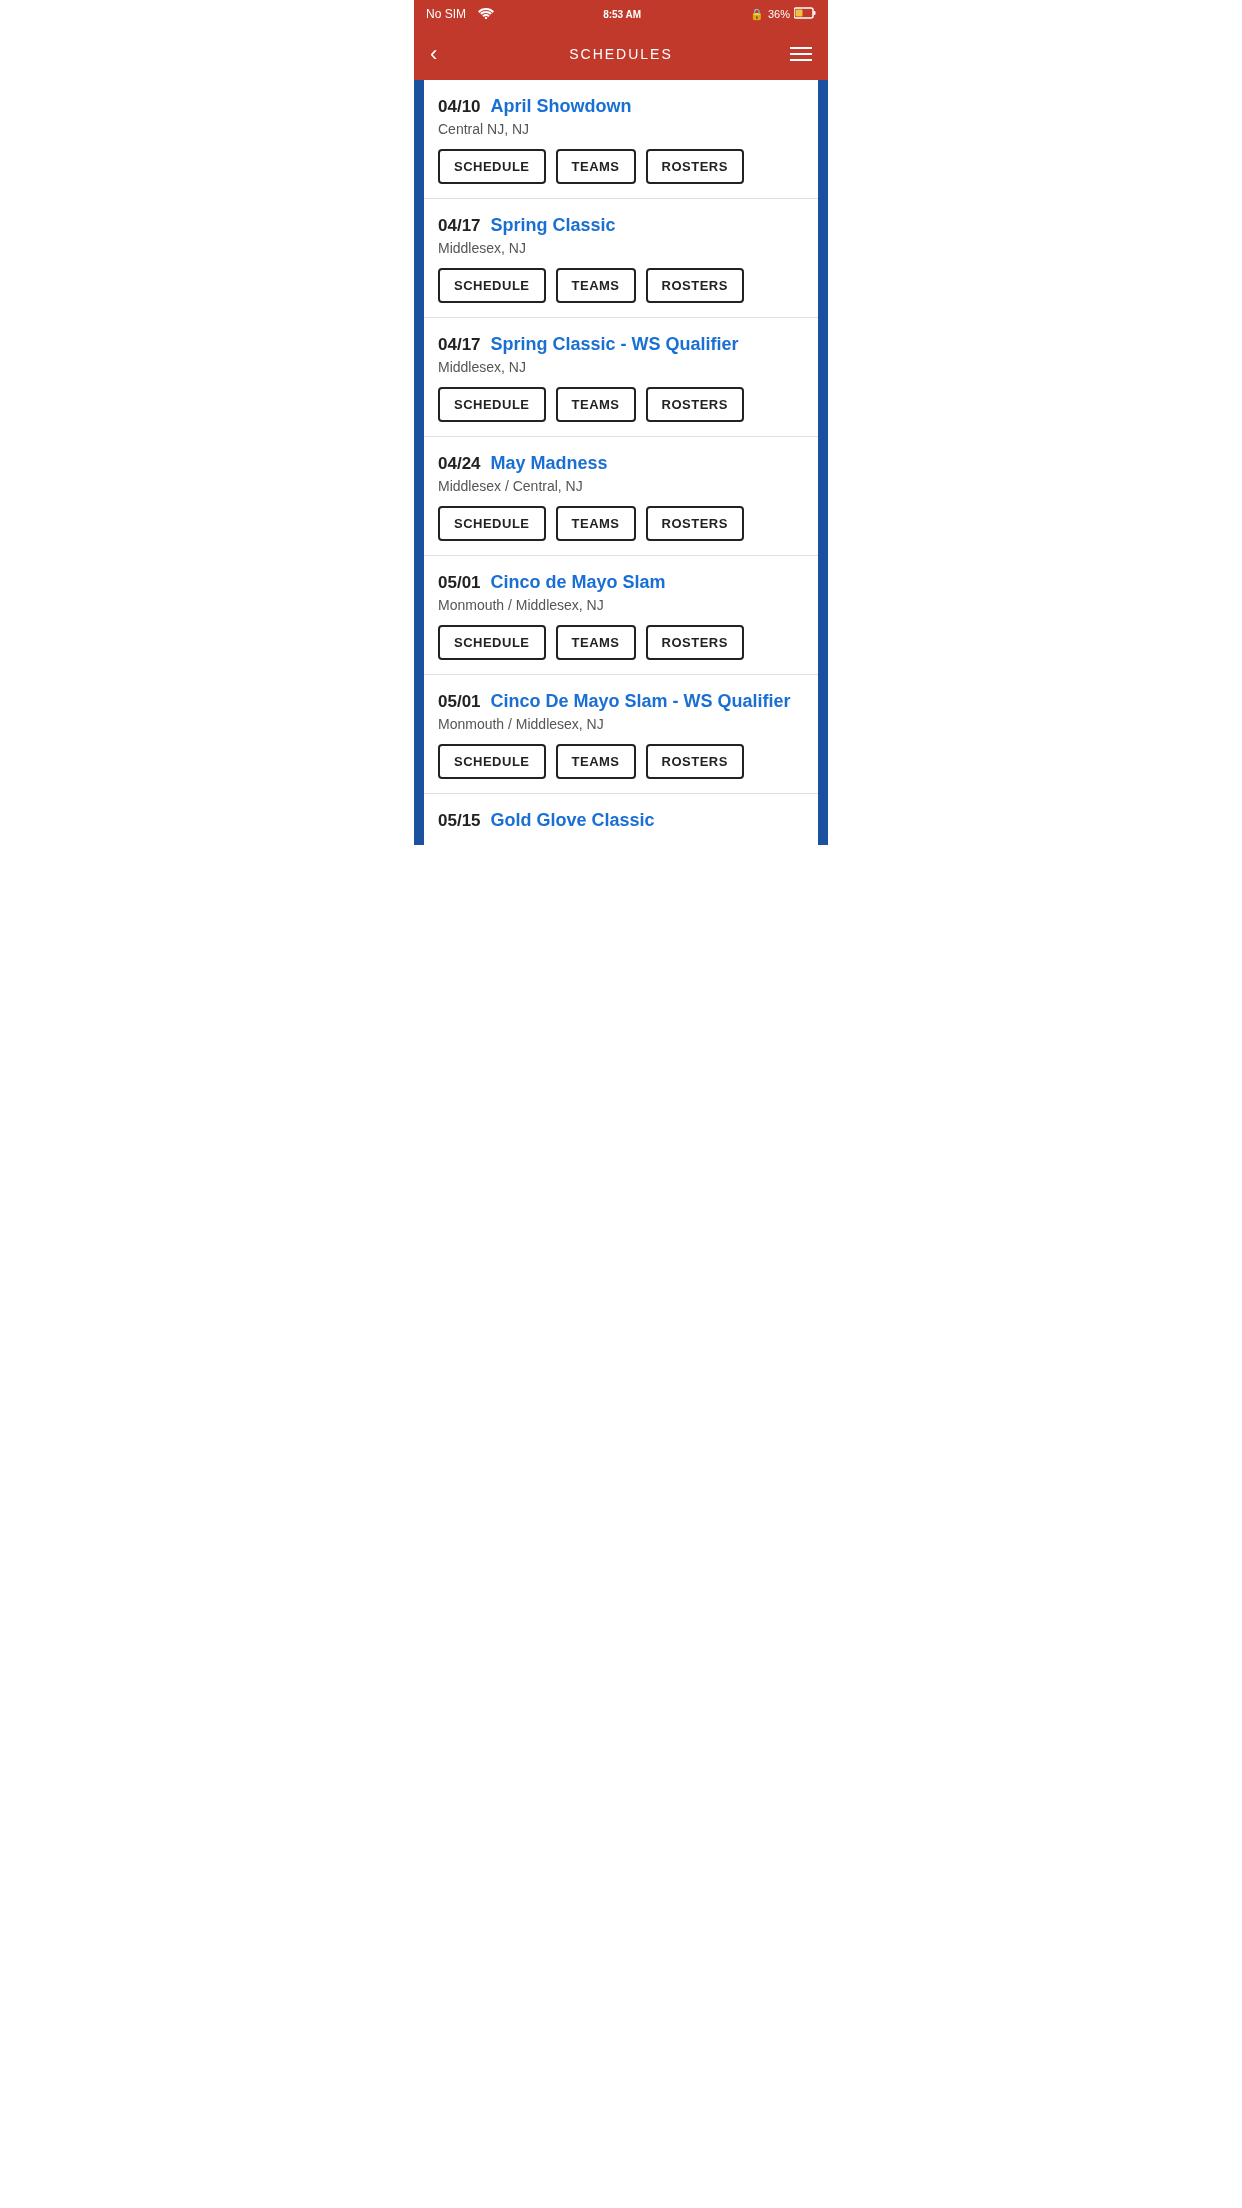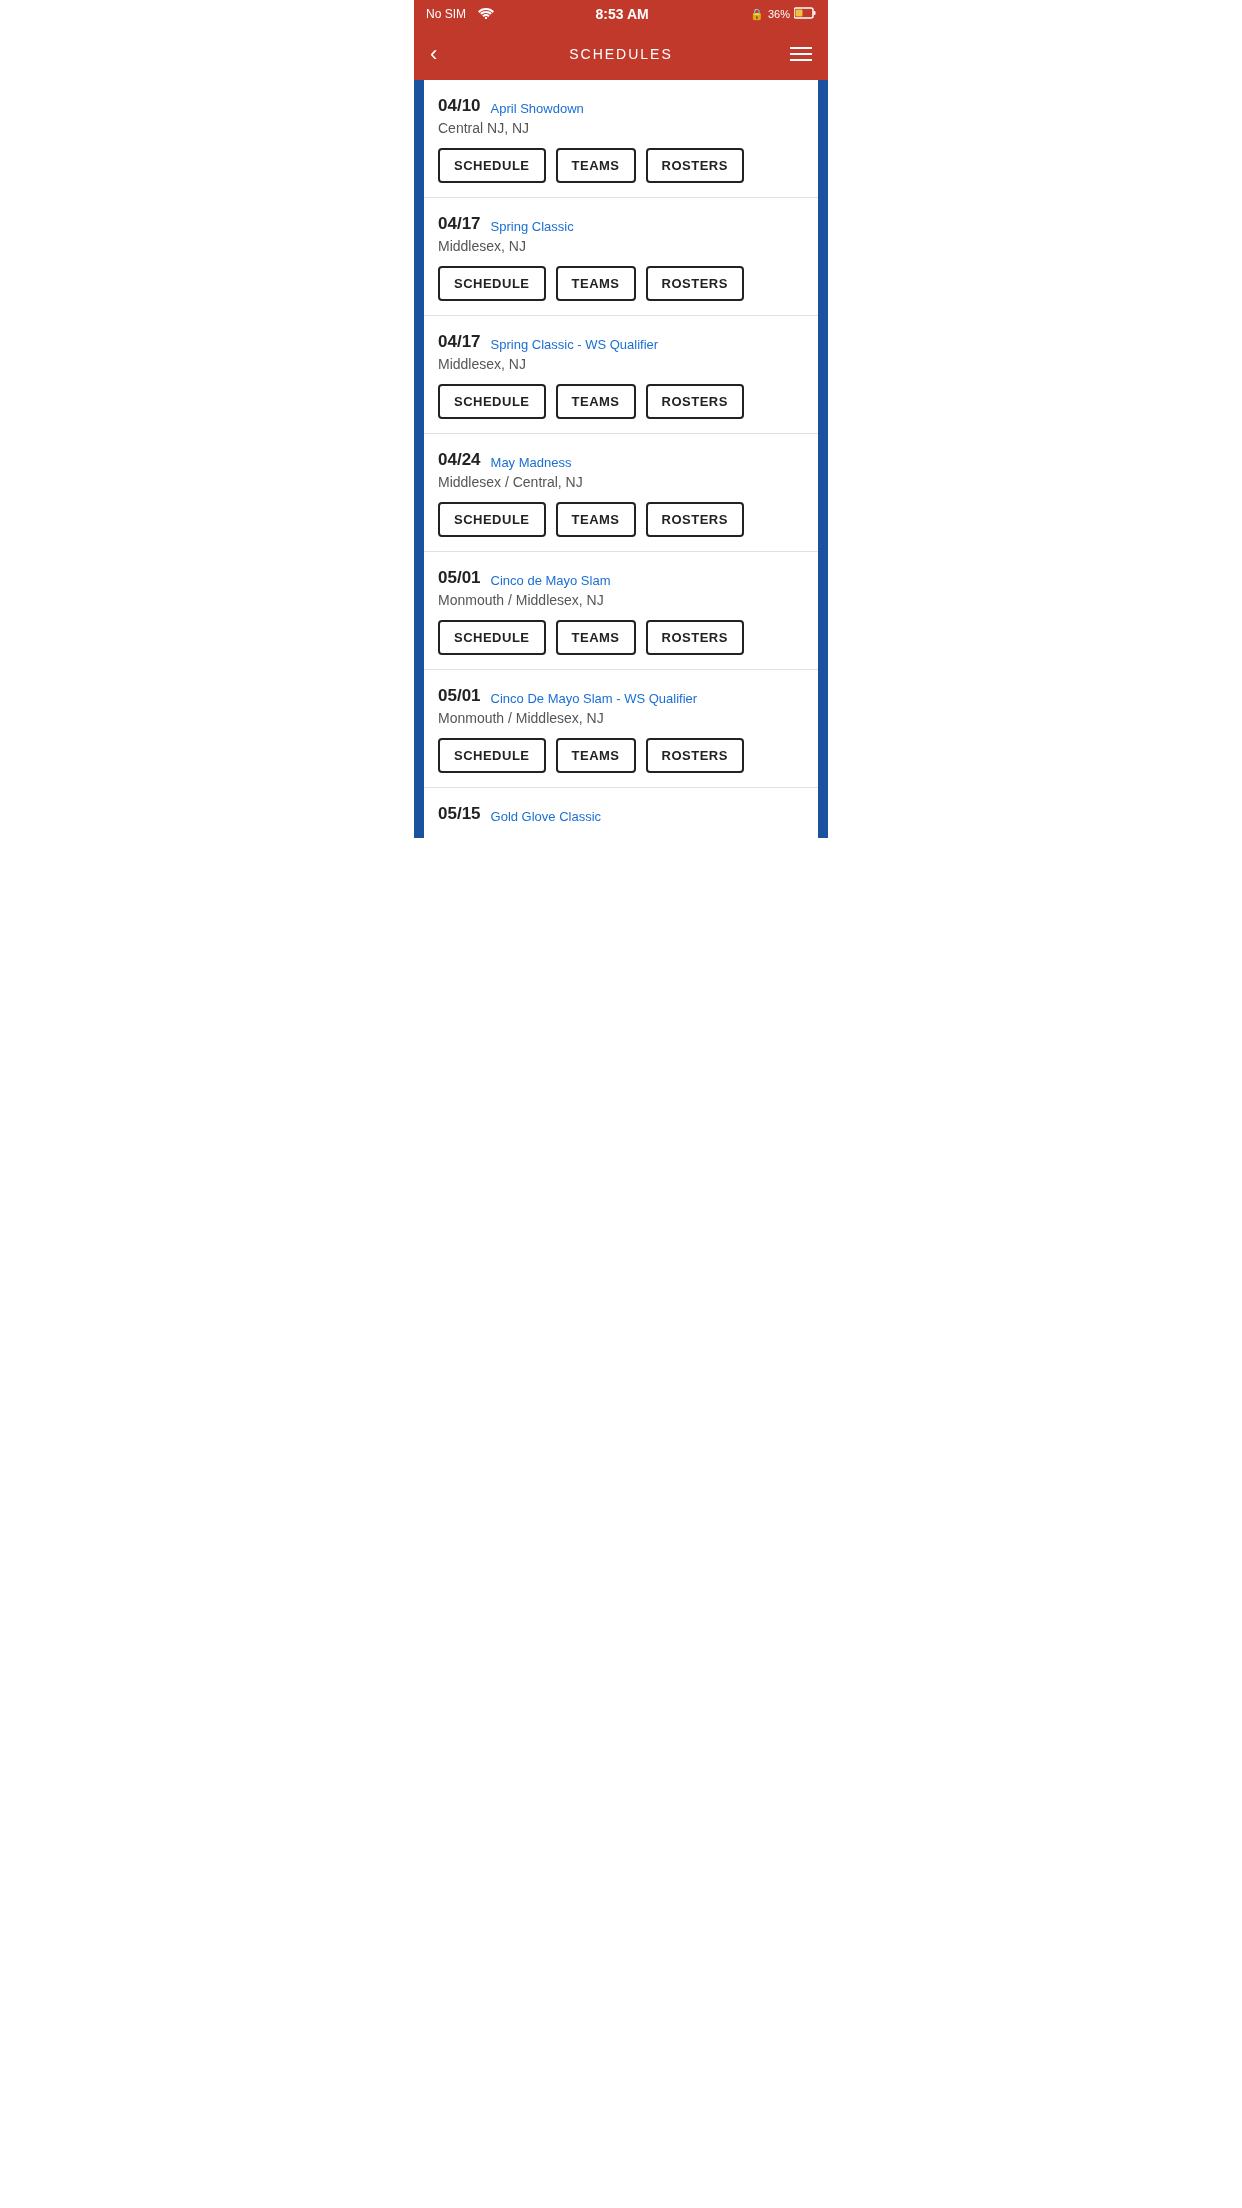--- a/index.html
+++ b/index.html
@@ -30,21 +30,21 @@
       font-weight: 500;
     }
 
     .status-left {
       display: flex;
       align-items: center;
       gap: 12px;
     }
 
     .status-center {
-      font-size: 14px;
+      font-size: 10px;
       font-weight: 600;
     }
 
     .status-right {
       display: flex;
       align-items: center;
       gap: 4px;
       font-size: 11px;
     }
 
@@ -123,22 +123,22 @@
       margin-bottom: 4px;
     }
 
     .schedule-date {
       font-size: 17px;
       font-weight: 800;
       color: #222;
     }
 
     .schedule-name {
-      font-size: 13px;
-      font-weight: 400;
+      font-size: 18px;
+      font-weight: 700;
       color: #1a6fd4;
     }
 
     .schedule-location {
       font-size: 14px;
       color: #555;
       margin-bottom: 12px;
       margin-left: 0;
     }
 

